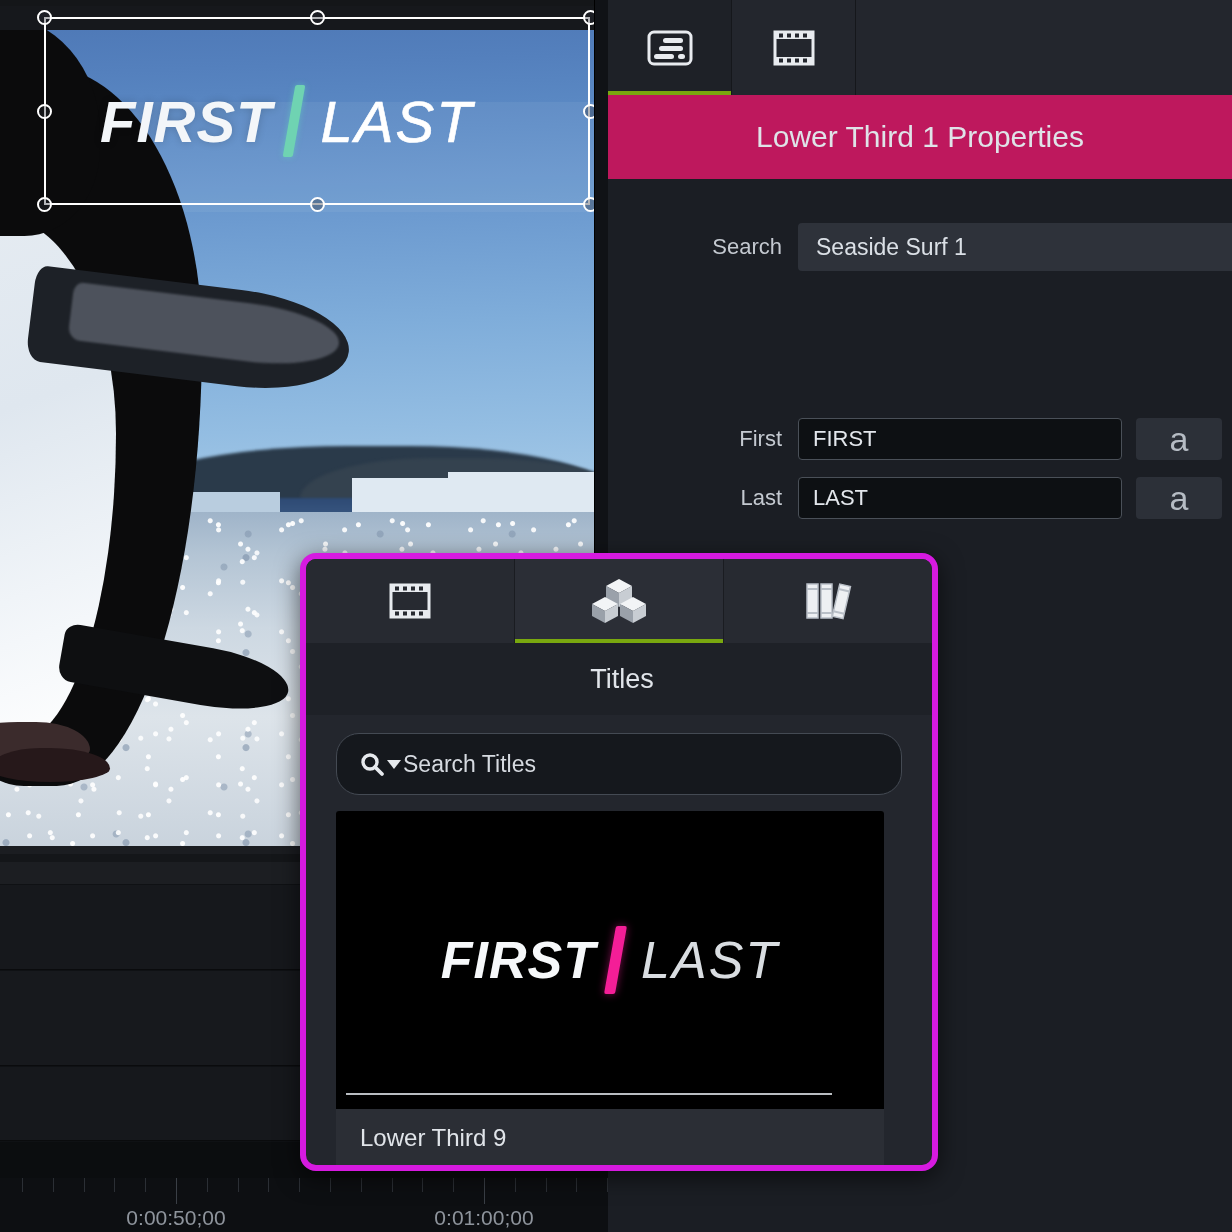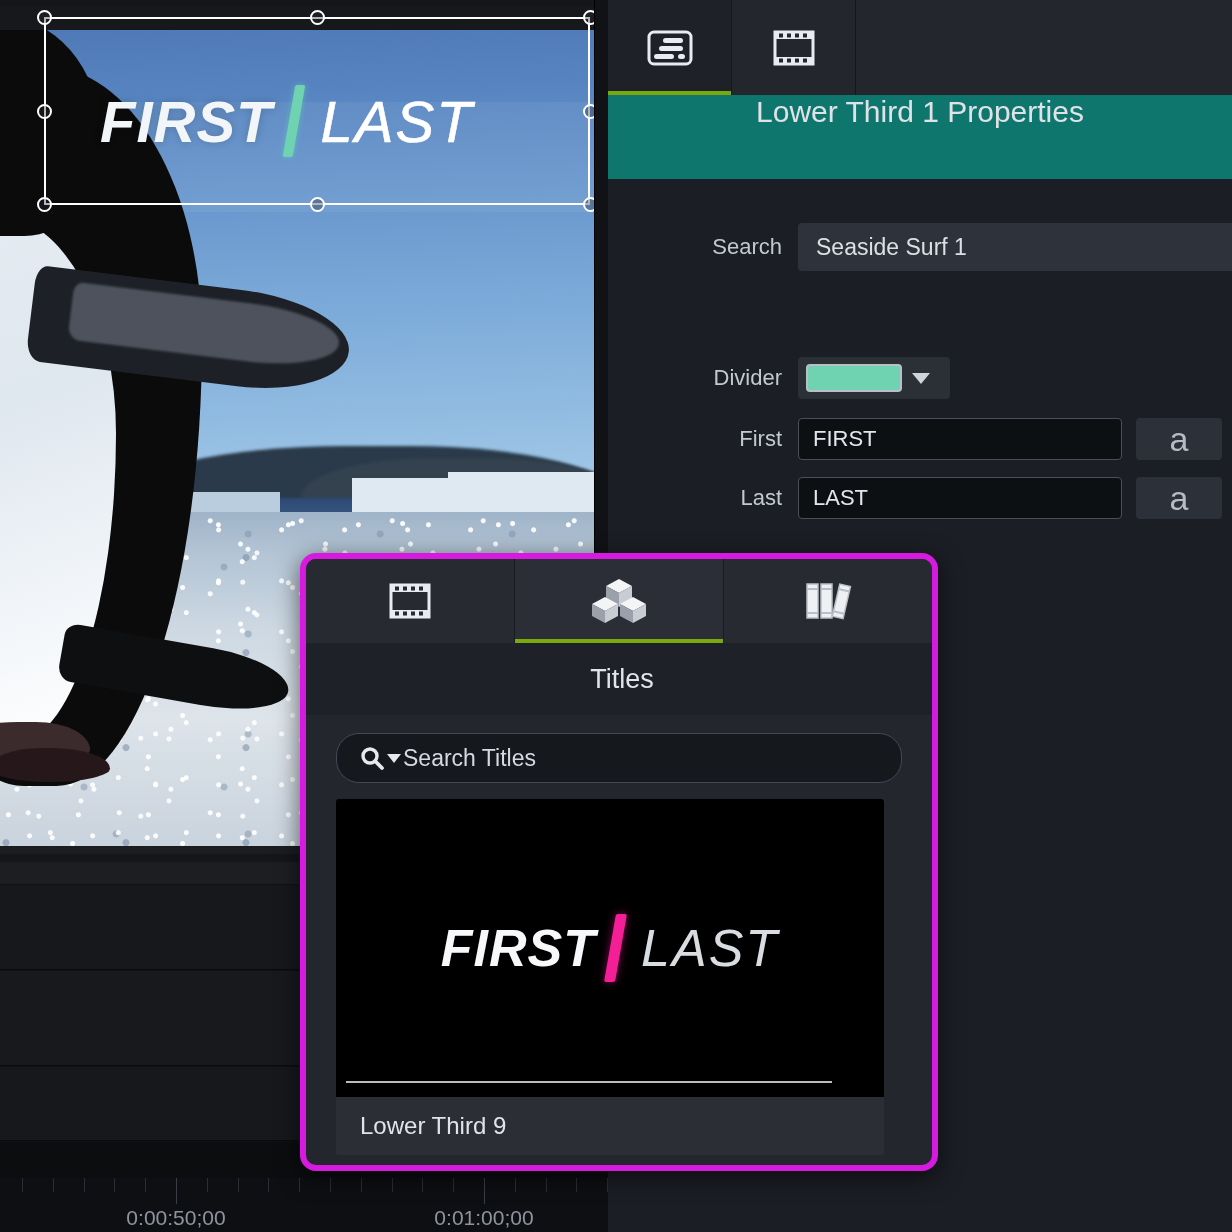--- a/index.html
+++ b/index.html
@@ -188,21 +188,21 @@
   }
   .ptab.active { background: #1e2127; }
   .ptab.active::after {
     content: ""; position: absolute; left: 0; bottom: 0;
     width: 100%; height: 4px; background: #79a80f;
   }
   .ptab-rest { flex: 1; height: 95px; }
 
   .props-header {
     position: absolute; left: 0; top: 95px; width: 624px; height: 84px;
-    background: #0f766e; display: flex; align-items: flex-start;
+    background: #be185d; display: flex; align-items: center;
     justify-content: center;
   }
   .props-header span {
     font-size: 30px; color: #dfe3e8; font-weight: 400;
   }
 
   .props-body {
     position: absolute; left: 0; top: 179px; width: 624px; height: 1053px;
     background: #1b1e24;
   }
@@ -285,21 +285,21 @@
     content:""; position:absolute; left:0; bottom:0; width:100%; height:4px;
     background:#79a80f;
   }
   .tp-header {
     height: 72px; background: #1e2127; display:flex;
     align-items:center; justify-content:center;
   }
   .tp-header span { font-size: 27px; color: #e1e5ea; margin-left: 6px; }
   .tp-searchwrap { padding: 18px 30px 12px; background: #23262d; }
   .tp-search {
-    height: 50px; background: #15181d; border: 1px solid #444a53;
+    height: 62px; background: #15181d; border: 1px solid #444a53;
     border-radius: 23px; display: flex; align-items: center;
     padding-left: 22px; gap: 0;
   }
   .tp-search .ph { font-size: 23px; color: #d6dae0; }
   .tp-grid { padding: 4px 30px 0; }
   .tp-card { width: 548px; background: #2b2e35; border-radius: 3px; overflow:hidden; }
   .tp-thumb {
     height: 298px; background: #000; position: relative;
     display: flex; align-items: center; justify-content: center;
   }
@@ -470,27 +470,20 @@
 
     <div class="props-body">
 
       <div class="row" style="left:60px; top:44px;">
         <div class="row-label">Search</div>
         <div class="theme-field">
           <span>Seaside Surf 1</span>
         </div>
       </div>
 
-      <div class="row" style="left:60px; top:178px;">
-        <div class="row-label">Divider</div>
-        <div class="color-combo">
-          <div class="color-swatch" id="divider-swatch" style="background: rgb(111, 211, 178);"></div>
-          <div class="caret-down"></div>
-        </div>
-      </div>
 
       <div class="row" style="left:60px; top:239px;">
         <div class="row-label">First</div>
         <div class="text-field">
           <span>FIRST</span>
         </div>
         <div class="a-btn">a</div>
       </div>
 
       <div class="row" style="left:60px; top:298px;">

